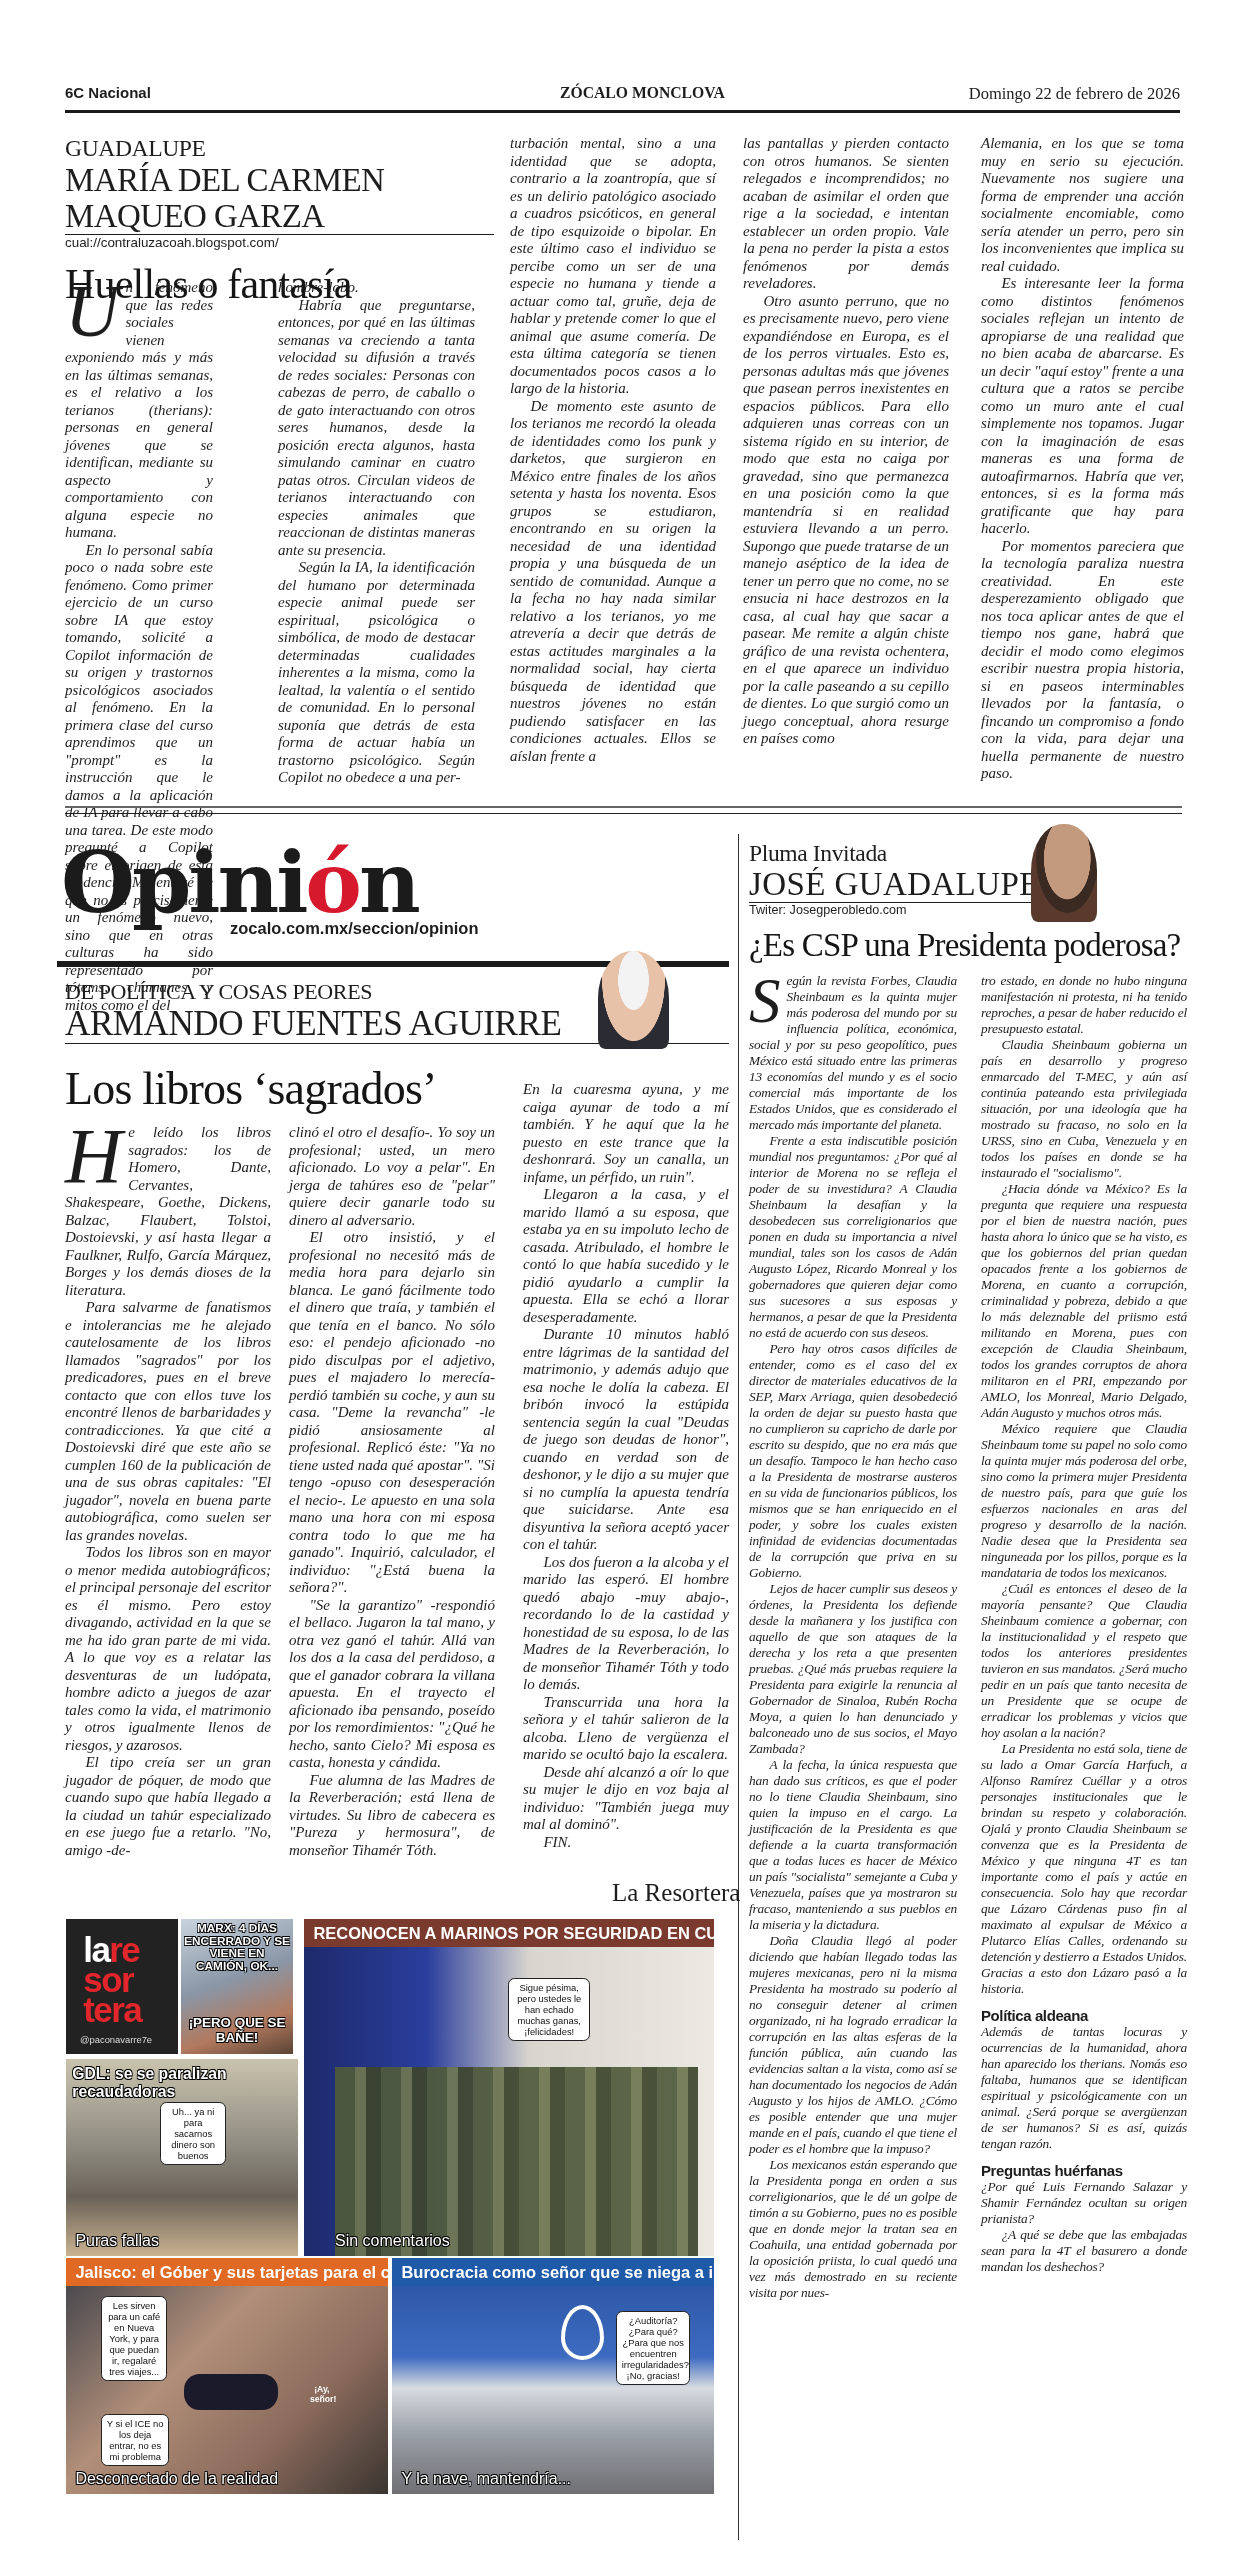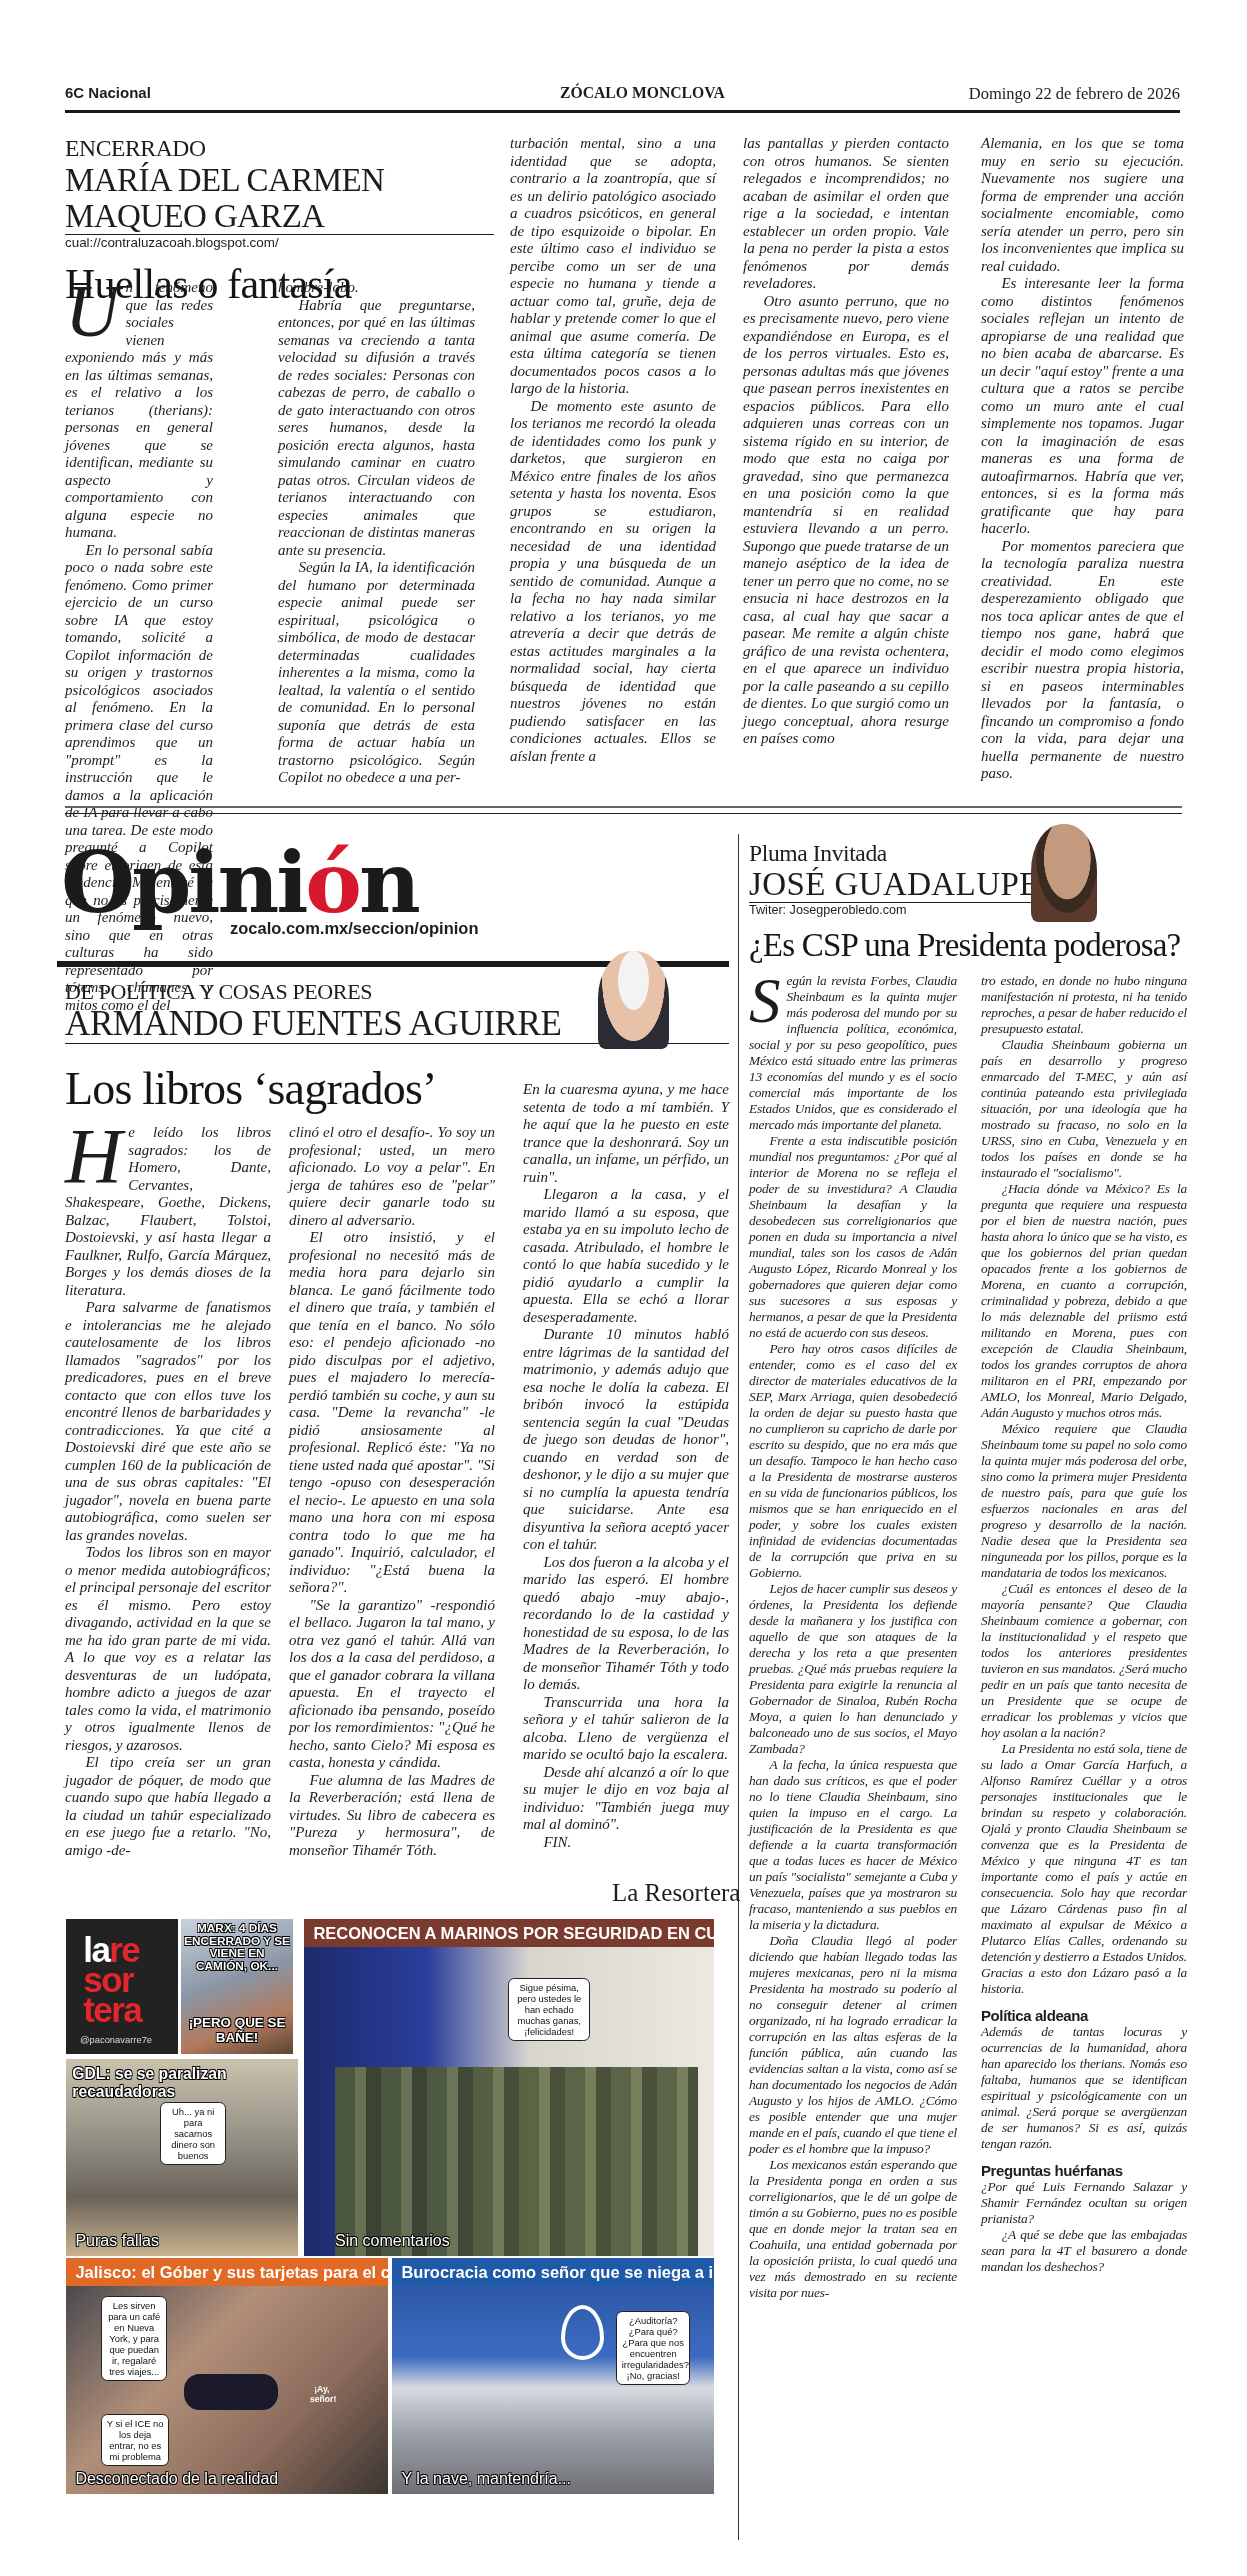--- a/index.html
+++ b/index.html
@@ -32,21 +32,21 @@
 </head>
 <body>
 
 <div class="abs topbar">
   <span class="sans" style="left:0;font-weight:bold;">6C Nacional</span>
   <span class="serif" style="left:495px;font-weight:bold;font-size:15.7px;">ZÓCALO MONCLOVA</span>
   <span class="serif" style="right:0;font-size:16.5px;">Domingo 22 de febrero de 2026</span>
 </div>
 
 <div class="abs" style="left:65px;top:135px;width:429px;">
-  <div class="kicker">ENCERRADO</div>
+  <div class="kicker">GUADALUPE</div>
   <div class="author">MARÍA DEL CARMEN MAQUEO GARZA</div>
   <div class="url sans">cual://contraluzacoah.blogspot.com/</div>
   <div class="headline" style="margin-top:11px;">Huellas o fantasía</div>
 </div>
 
 <div class="col" style="left:65px;top:279px;width:148px;">
   <p class="first"><span class="dropcap">U</span><span>n fenómeno que las redes sociales vienen exponiendo más y más en las últimas semanas, es el relativo a los terianos (therians): personas en general jóvenes que se identifican, mediante su aspecto y comportamiento con alguna especie no humana.</span></p>
   <p>En lo personal sabía poco o nada sobre este fenómeno. Como primer ejercicio de un curso sobre IA que estoy tomando, solicité a Copilot información de su origen y trastornos psicológicos asociados al fenómeno. En la primera clase del curso aprendimos que un "prompt" es la instrucción que le damos a la aplicación de IA para llevar a cabo una tarea. De este modo pregunté a Copilot sobre el origen de esta tendencia. Me enteré de que no es precisamente un fenómeno nuevo, sino que en otras culturas ha sido representado por tótems, chamanes y mitos como el del</p>
 </div>
 <div class="col" style="left:278px;top:279px;width:197px;">
@@ -89,21 +89,21 @@
   <p>Todos los libros son en mayor o menor medida autobiográficos; el principal personaje del escritor es él mismo. Pero estoy divagando, actividad en la que se me ha ido gran parte de mi vida. A lo que voy es a relatar las desventuras de un ludópata, hombre adicto a juegos de azar tales como la vida, el matrimonio y otros igualmente llenos de riesgos, y azarosos.</p>
   <p>El tipo creía ser un gran jugador de póquer, de modo que cuando supo que había llegado a la ciudad un tahúr especializado en ese juego fue a retarlo. "No, amigo -de-</p>
 </div>
 <div class="col" style="left:289px;top:1124px;width:206px;">
   <p class="first">clinó el otro el desafío-. Yo soy un profesional; usted, un mero aficionado. Lo voy a pelar". En jerga de tahúres eso de "pelar" quiere decir ganarle todo su dinero al adversario.</p>
   <p>El otro insistió, y el profesional no necesitó más de media hora para dejarlo sin blanca. Le ganó fácilmente todo el dinero que traía, y también el que tenía en el banco. No sólo eso: el pendejo aficionado -no pido disculpas por el adjetivo, pues el majadero lo merecía- perdió también su coche, y aun su casa. "Deme la revancha" -le pidió ansiosamente al profesional. Replicó éste: "Ya no tiene usted nada qué apostar". "Si tengo -opuso con desesperación el necio-. Le apuesto en una sola mano una hora con mi esposa contra todo lo que me ha ganado". Inquirió, calculador, el individuo: "¿Está buena la señora?".</p>
   <p>"Se la garantizo" -respondió el bellaco. Jugaron la tal mano, y otra vez ganó el tahúr. Allá van los dos a la casa del perdidoso, a que el ganador cobrara la villana apuesta. En el trayecto el aficionado iba pensando, poseído por los remordimientos: "¿Qué he hecho, santo Cielo? Mi esposa es casta, honesta y cándida.</p>
   <p>Fue alumna de las Madres de la Reverberación; está llena de virtudes. Su libro de cabecera es "Pureza y hermosura", de monseñor Tihamér Tóth.</p>
 </div>
 <div class="col" style="left:523px;top:1081px;width:206px;">
-  <p class="first">En la cuaresma ayuna, y me hace setenta de todo a mí también. Y he aquí que la he puesto en este trance que la deshonrará. Soy un canalla, un infame, un pérfido, un ruin".</p>
+  <p class="first">En la cuaresma ayuna, y me caiga ayunar de todo a mí también. Y he aquí que la he puesto en este trance que la deshonrará. Soy un canalla, un infame, un pérfido, un ruin".</p>
   <p>Llegaron a la casa, y el marido llamó a su esposa, que estaba ya en su impoluto lecho de casada. Atribulado, el hombre le contó lo que había sucedido y le pidió ayudarlo a cumplir la apuesta. Ella se echó a llorar desesperadamente.</p>
   <p>Durante 10 minutos habló entre lágrimas de la santidad del matrimonio, y además adujo que esa noche le dolía la cabeza. El bribón invocó la estúpida sentencia según la cual "Deudas de juego son deudas de honor", cuando en verdad son de deshonor, y le dijo a su mujer que si no cumplía la apuesta tendría que suicidarse. Ante esa disyuntiva la señora aceptó yacer con el tahúr.</p>
   <p>Los dos fueron a la alcoba y el marido las esperó. El hombre quedó abajo -muy abajo-, recordando lo de la castidad y honestidad de su esposa, lo de las Madres de la Reverberación, lo de monseñor Tihamér Tóth y todo lo demás.</p>
   <p>Transcurrida una hora la señora y el tahúr salieron de la alcoba. Lleno de vergüenza el marido se ocultó bajo la escalera.</p>
   <p>Desde ahí alcanzó a oír lo que su mujer le dijo en voz baja al individuo: "También juega muy mal al dominó".</p>
   <p>FIN.</p>
 </div>
 
 <div class="vline" style="left:738px;top:834px;height:1706px;"></div>
 

